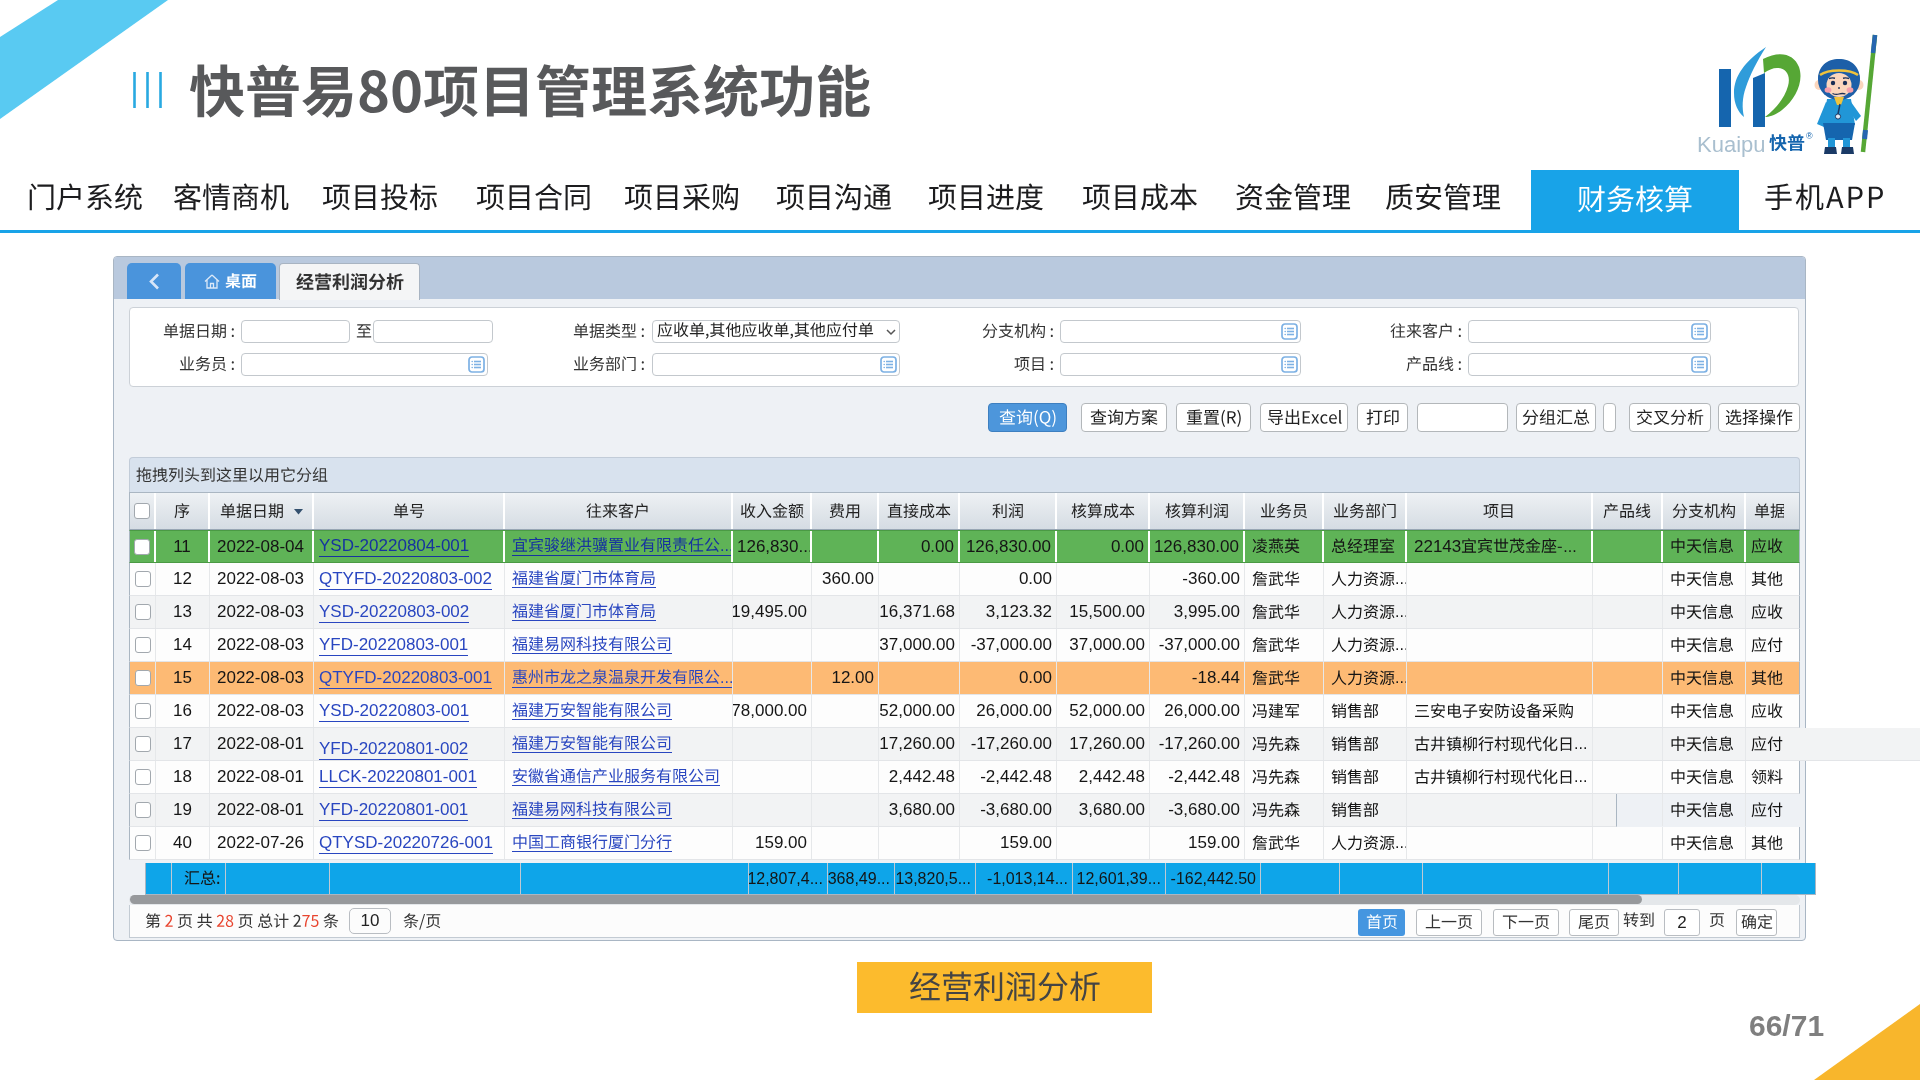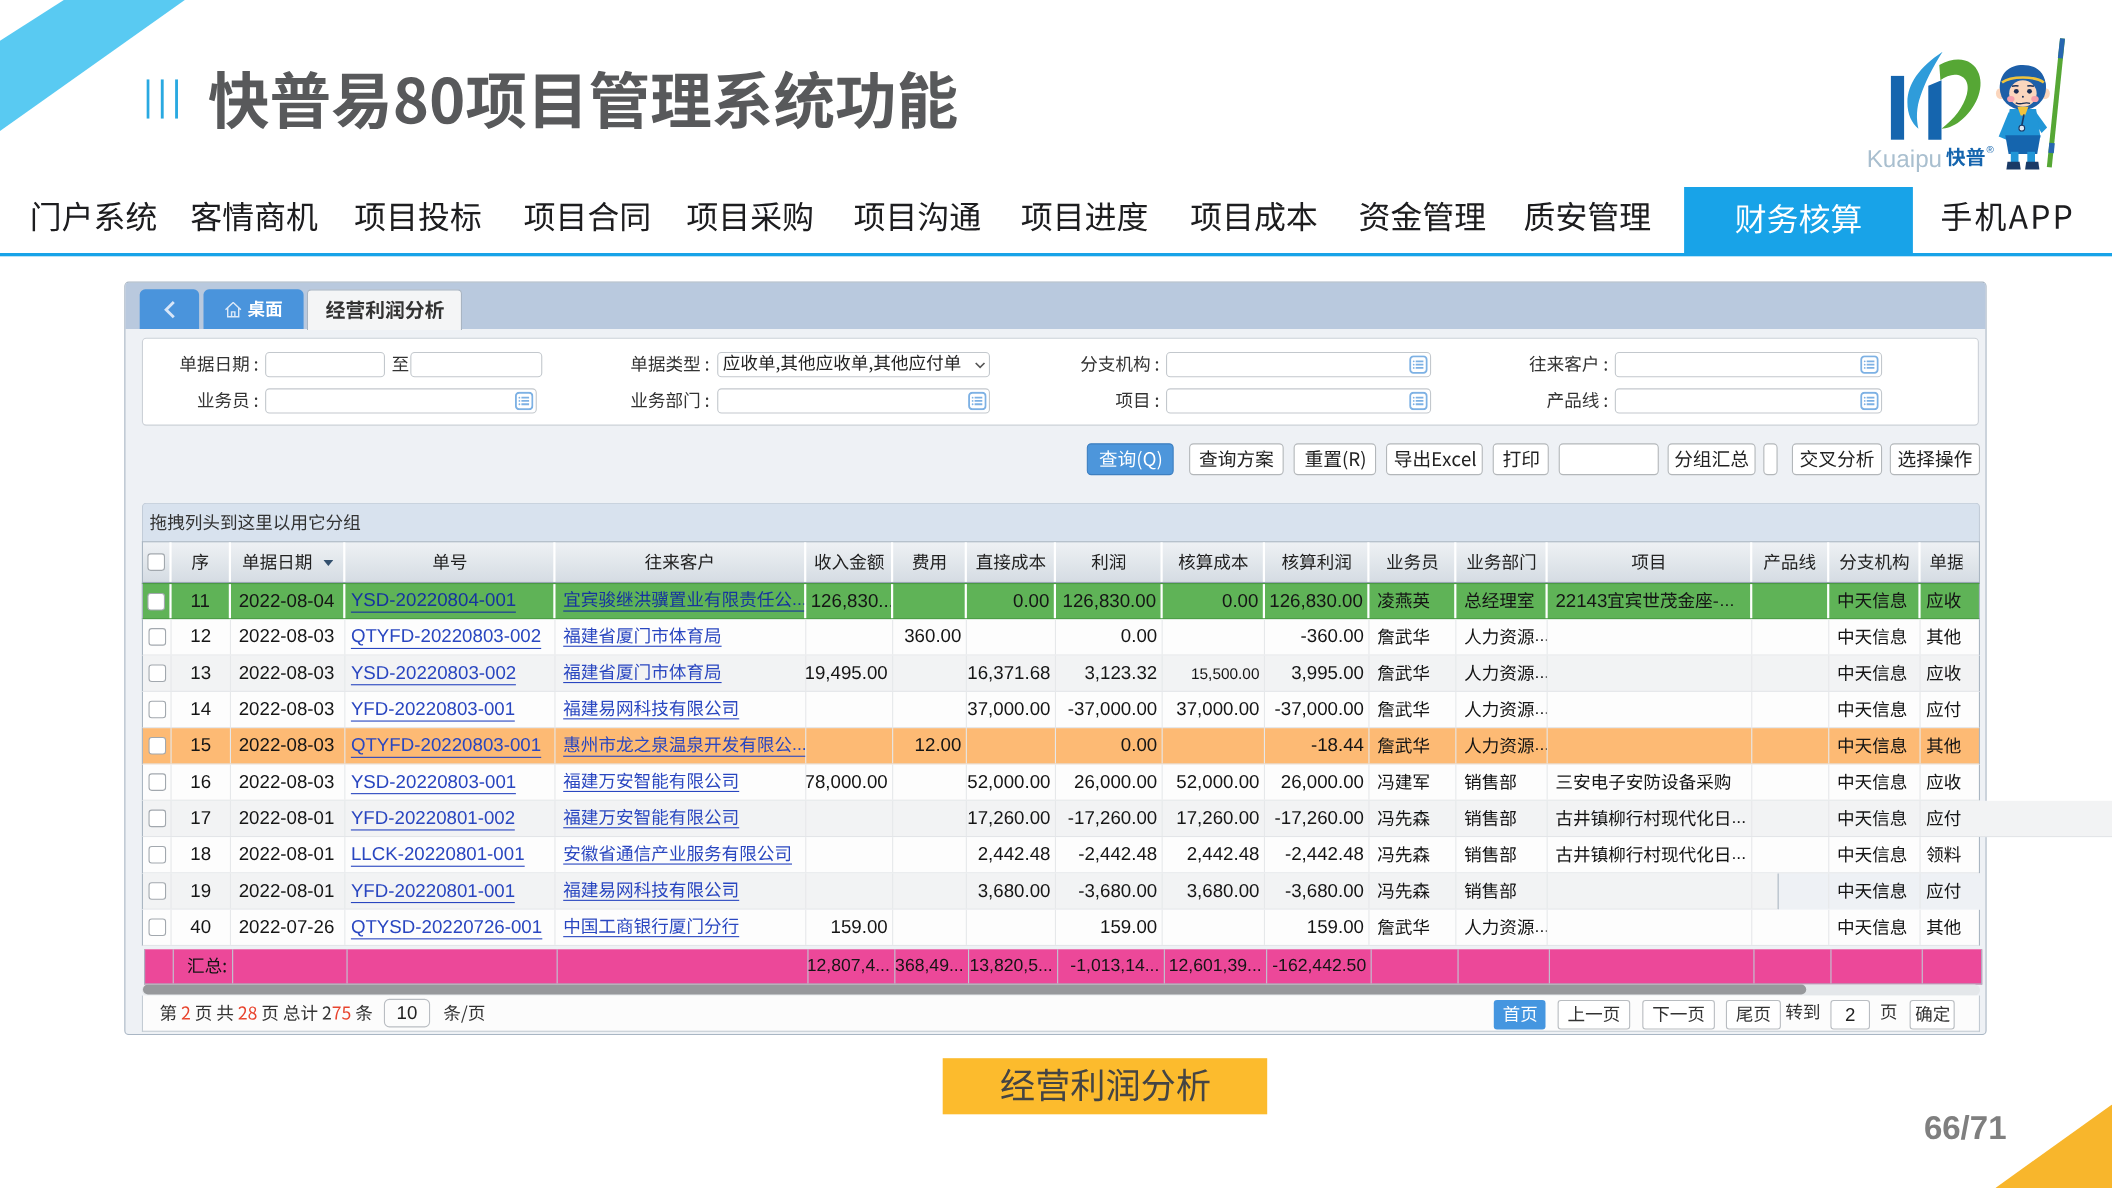--- a/index.html
+++ b/index.html
@@ -1158,21 +1158,21 @@
         <span style="font-size:17px;color:#151515">19,495.00</span>
       </div>
 <div class="cell num" style="width:67px;border-right:1px solid #e6e8ea;"></div>
 <div class="cell num" style="width:81px;border-right:1px solid #e6e8ea;">
         <span style="font-size:17px;color:#151515">16,371.68</span>
       </div>
 <div class="cell num" style="width:97px;border-right:1px solid #e6e8ea;">
         <span style="font-size:17px;color:#151515">3,123.32</span>
       </div>
 <div class="cell num" style="width:93px;border-right:1px solid #e6e8ea;">
-        <span style="font-size:14px;color:#151515">15,500.00</span>
+        <span style="font-size:17px;color:#151515">15,500.00</span>
       </div>
 <div class="cell num" style="width:95px;border-right:1px solid #e6e8ea;">
         <span style="font-size:17px;color:#151515">3,995.00</span>
       </div>
 <div class="cell txt" style="width:79px;border-right:1px solid #e6e8ea;padding-left:7px;">
         <svg width="48" height="17" viewBox="0 0 48 17" fill="#151515">
           <g transform="translate(0,13.8) scale(0.016000,-0.016000)">
             <use href="#r8A79" x="0"></use>
             <use href="#r6B66" x="1000"></use>
             <use href="#r534E" x="2000"></use>
@@ -1489,21 +1489,21 @@
 <div class="abs row" style="left:15px;top:471px;width:1892px;height:33px;background:#f2f3f4;border-bottom:1px solid #e3e5e8;border-left:1px solid #aab6c2;border-right:1px solid #aab6c2">
 <div class="cell ctr" style="width:26px;border-right:1px solid #e6e8ea;">
         <div class="cb" style="margin:auto"></div>
       </div>
 <div class="cell ctr" style="width:54px;border-right:1px solid #e6e8ea;">
         <span style="font-size:17px;color:#151515">17</span>
       </div>
 <div class="cell txt" style="width:104px;border-right:1px solid #e6e8ea;padding-left:7px;">
         <span style="font-size:17px;color:#151515">2022-08-01</span>
       </div>
-<div class="cell txt" style="width:191px;border-right:1px solid #e6e8ea;padding-left:5px;">
+<div class="cell txt" style="width:191px;border-right:1px solid #e6e8ea;padding-left:5px;align-items:flex-end;">
         <div class="link" style="border-color:#2946c0"><span style="font-size:17px;color:#2946c0">YFD-20220801-002</span></div>
       </div>
 <div class="cell txt" style="width:228px;border-right:1px solid #e6e8ea;padding-left:7px;">
         <div class="link" style="border-color:#2946c0;display:flex">
           <svg class="lk" width="160" height="17" viewBox="0 0 160 17" fill="#2946c0">
             <g transform="translate(0,13.8) scale(0.016000,-0.016000)">
               <use href="#r798F" x="0"></use>
               <use href="#r5EFA" x="1000"></use>
               <use href="#r4E07" x="2000"></use>
               <use href="#r5B89" x="3000"></use>
@@ -1850,21 +1850,21 @@
       </div>
 <div class="cell txt" style="width:38px;padding-left:5px;">
         <svg width="32" height="17" viewBox="0 0 32 17" fill="#151515">
           <g transform="translate(0,13.8) scale(0.016000,-0.016000)">
             <use href="#r5176" x="0"></use>
             <use href="#r4ED6" x="1000"></use>
           </g>
         </svg>
       </div>
 </div>
-<div class="abs row" style="left:17px;top:606px;width:1671px;height:32px;background:#ec4899;border:1px solid #aab6c2;border-top:none">
+<div class="abs row" style="left:31px;top:606px;width:1671px;height:32px;background:#0ea5e9;border:1px solid #aab6c2;border-top:none">
 <div class="cell" style="width:26px;border-right:1px solid #bfc9d3;"></div>
 <div class="cell txt" style="width:54px;border-right:1px solid #bfc9d3;padding-left:12px;">
         <svg width="36" height="17" viewBox="0 0 36 17" fill="#151515">
           <g transform="translate(0,13.8) scale(0.016000,-0.016000)">
             <use href="#r6C47" x="0"></use>
             <use href="#r603B" x="1000"></use>
             <use href="#r003A" x="2000"></use>
           </g>
         </svg>
       </div>

